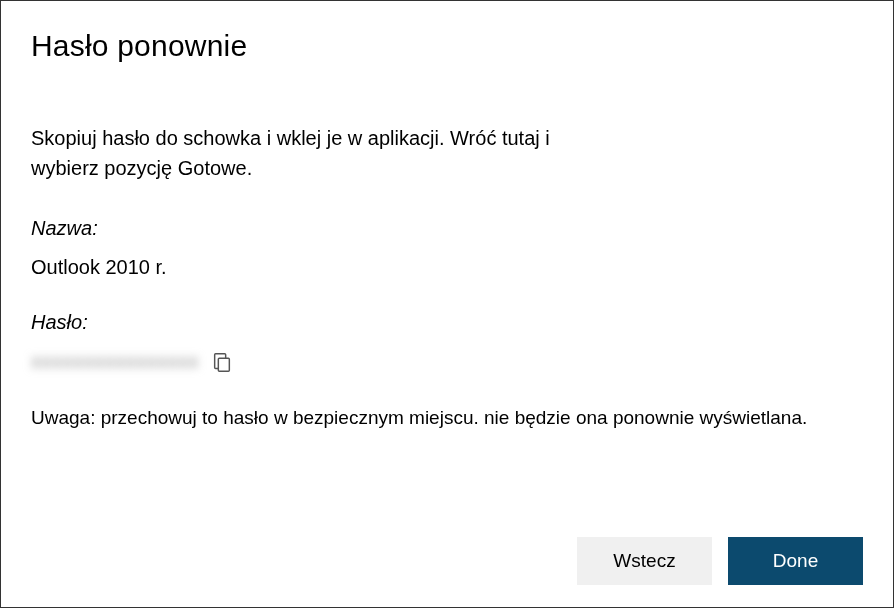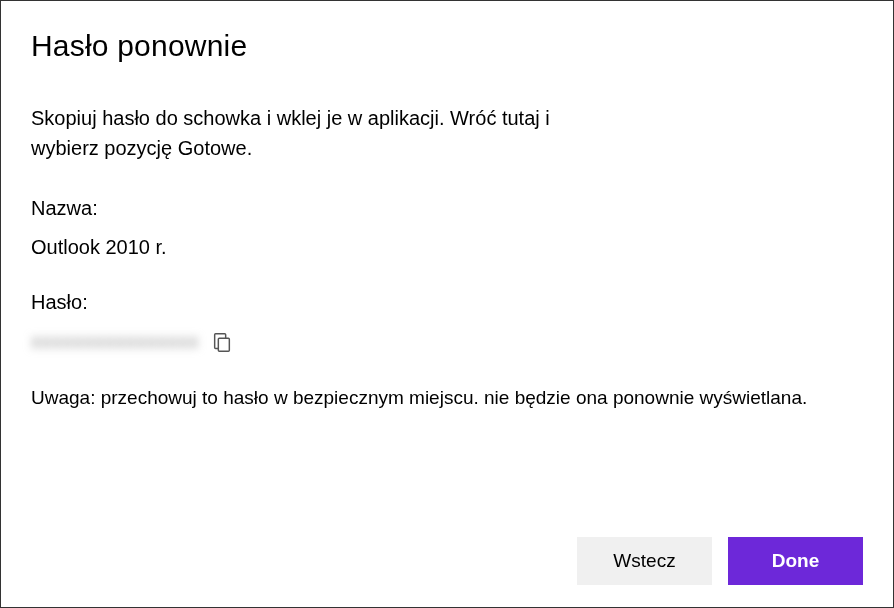--- a/index.html
+++ b/index.html
@@ -22,24 +22,26 @@
       font-size: 30px;
       font-weight: 400;
       margin-bottom: 40px;
       letter-spacing: 0.2px;
     }
     .instructions {
       font-size: 20px;
       line-height: 1.5;
       max-width: 540px;
       margin-bottom: 34px;
+      margin-top: 20px;
     }
     .label {
       font-size: 20px;
       margin-bottom: 16px;
+      font-style: italic;
     }
     .value {
       font-size: 20px;
       margin-bottom: 32px;
     }
     .password-row {
       display: flex;
       align-items: center;
       gap: 12px;
       margin-bottom: 34px;
@@ -76,23 +78,23 @@
       font-family: inherit;
       border: none;
       cursor: pointer;
       padding: 0 19px;
     }
     .btn-secondary {
       background: #f0f0f0;
       color: #000;
     }
     .btn-primary {
-      background: #6d28d9;
+      background: #0c4a6e;
       color: #fff;
-      font-weight: 700;
+      font-weight: 400;
     }
   </style>
 </head>
 <body>
 
 <h1 class="title">Hasło ponownie</h1>
 
 <p class="instructions">Skopiuj hasło do schowka i wklej je w aplikacji. Wróć tutaj i wybierz pozycję Gotowe.</p>
 
 <div class="label">Nazwa:</div>

